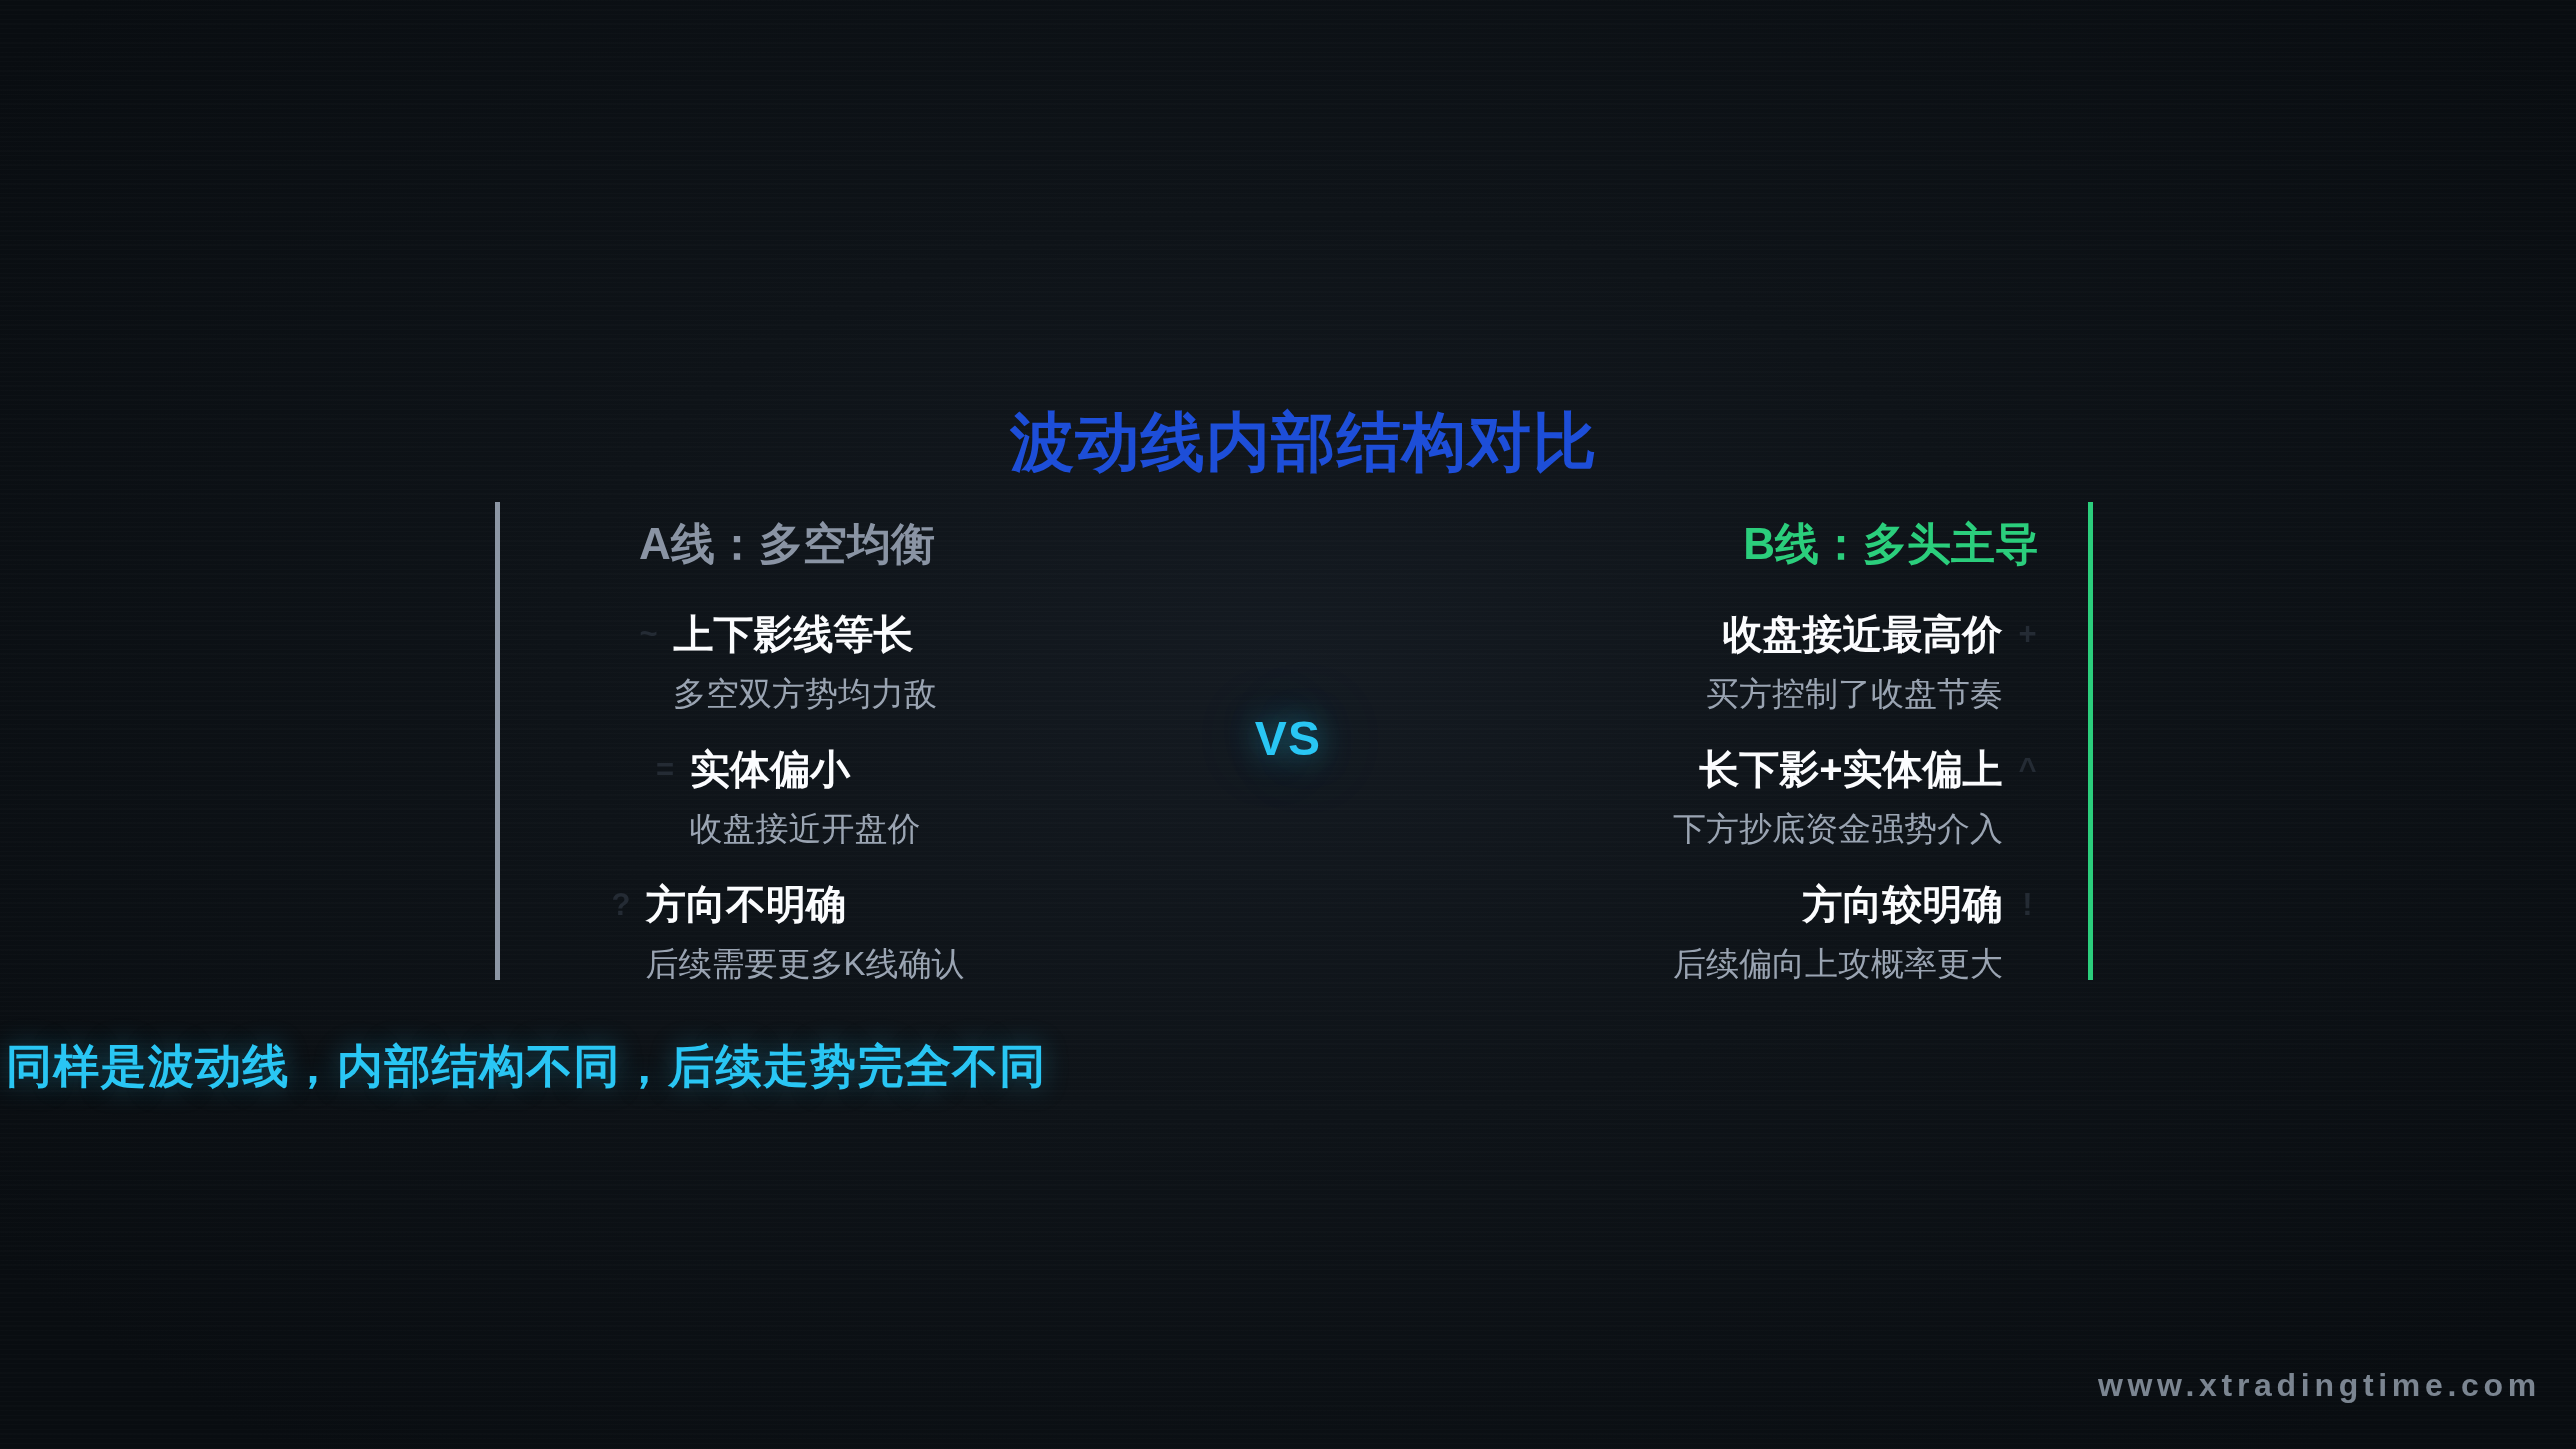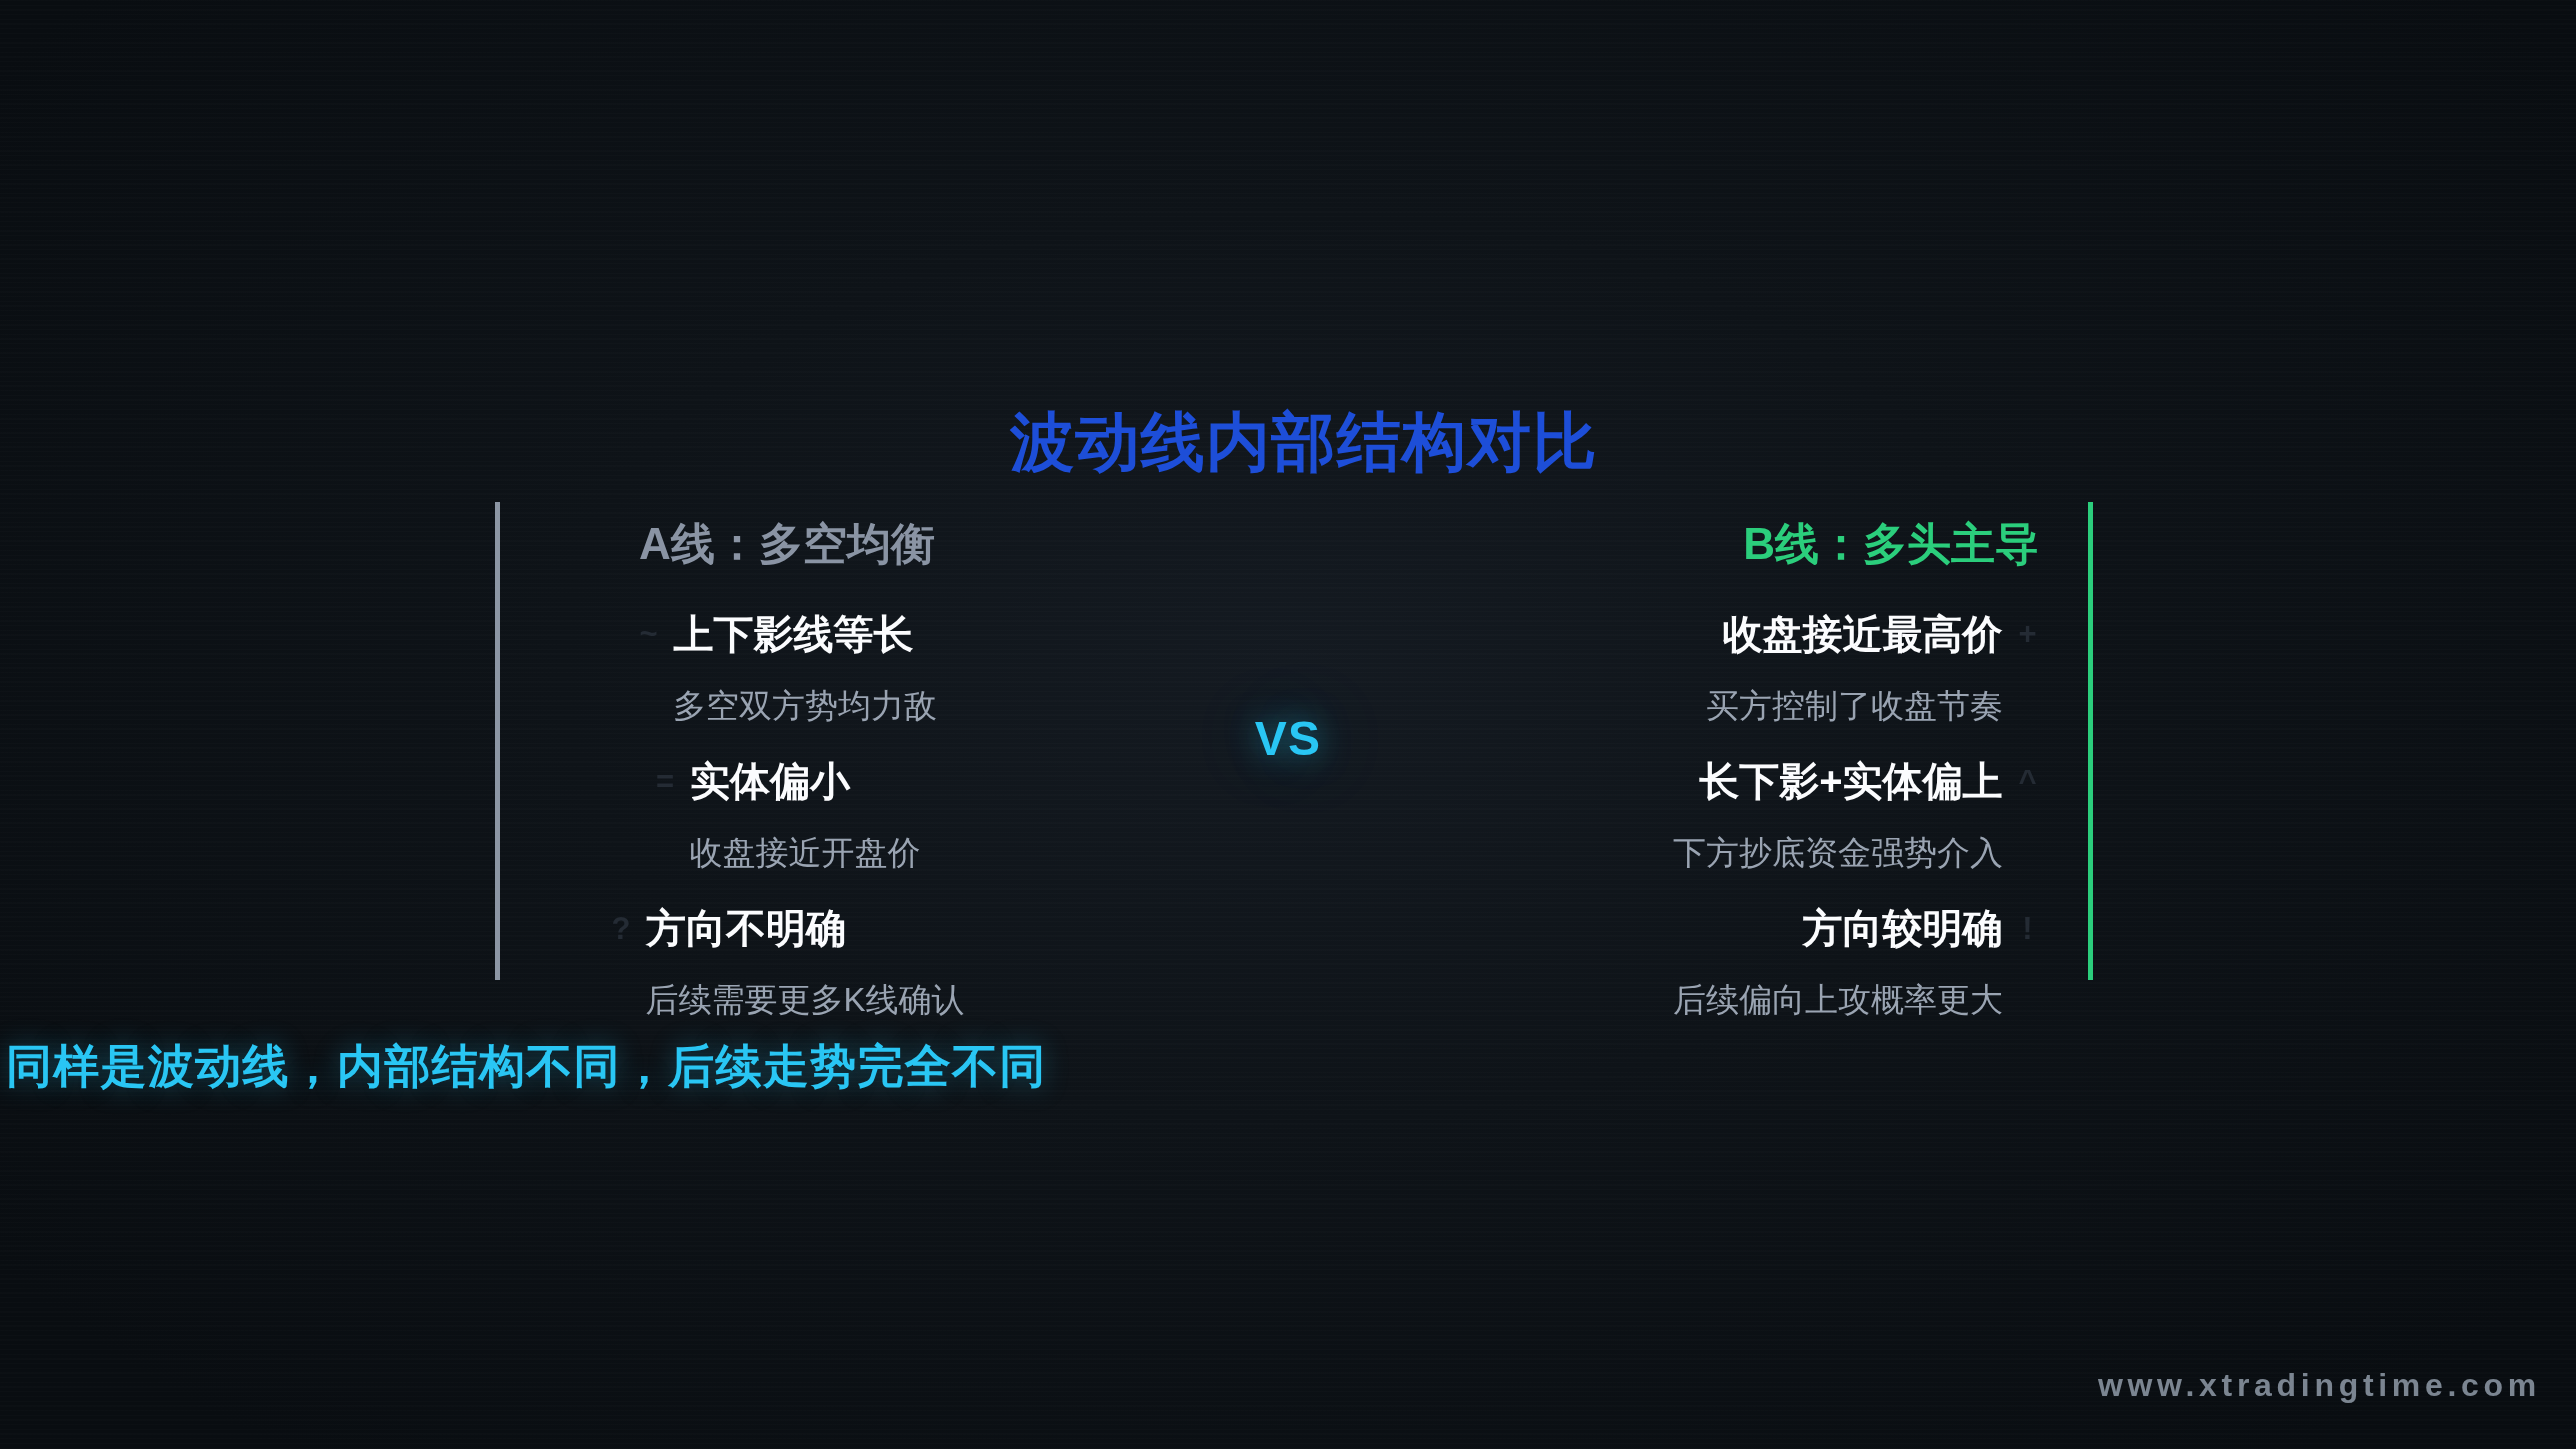--- a/index.html
+++ b/index.html
@@ -83,21 +83,21 @@
   }
 
   .item-title {
     font-size: 40px;
     line-height: 1.2;
     font-weight: 700;
     color: #fbfcfe;
   }
 
   .item-desc {
-    margin-top: 28px;
+    margin-top: 16px;
     font-size: 33px;
     line-height: 1.22;
     font-weight: 400;
     color: #9aa4b2;
   }
   .col-a .item-desc { padding-left: 36px; }
   .col-b .item-desc { padding-right: 36px; }
 
   .vs-label {
     position: absolute;

